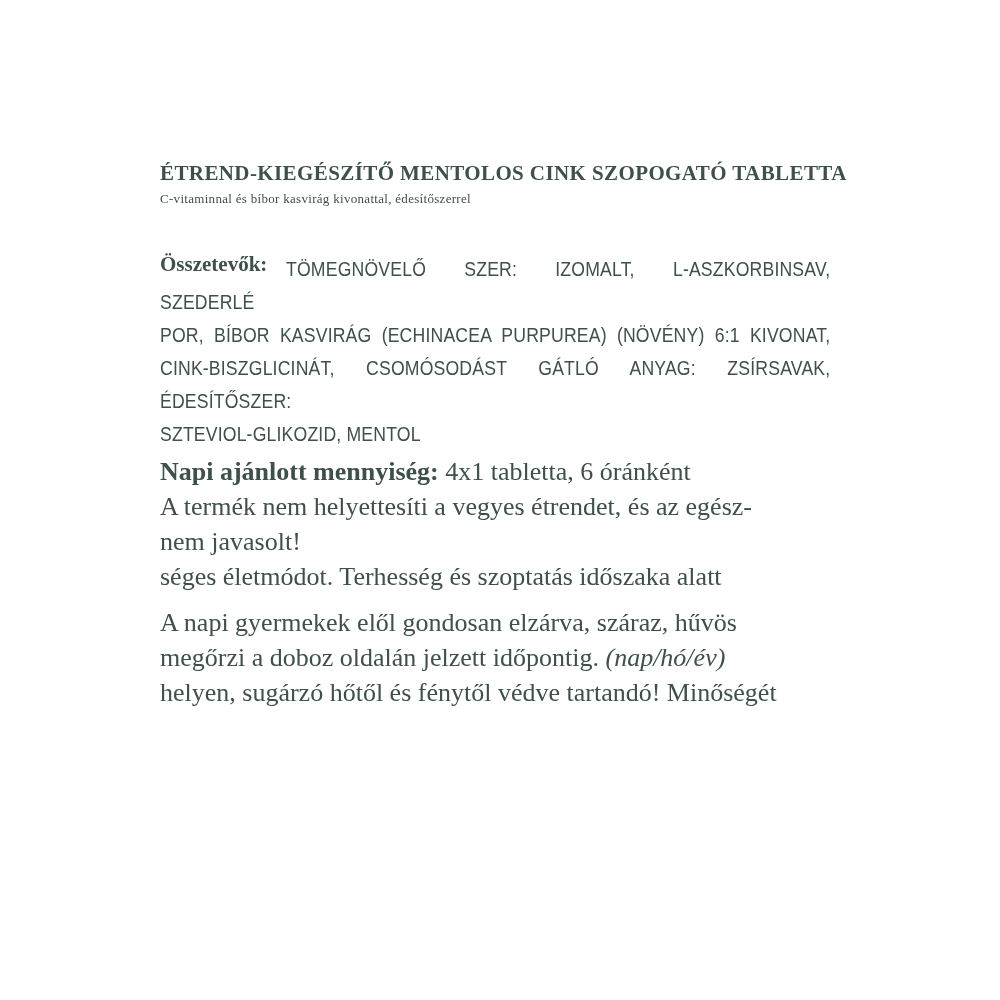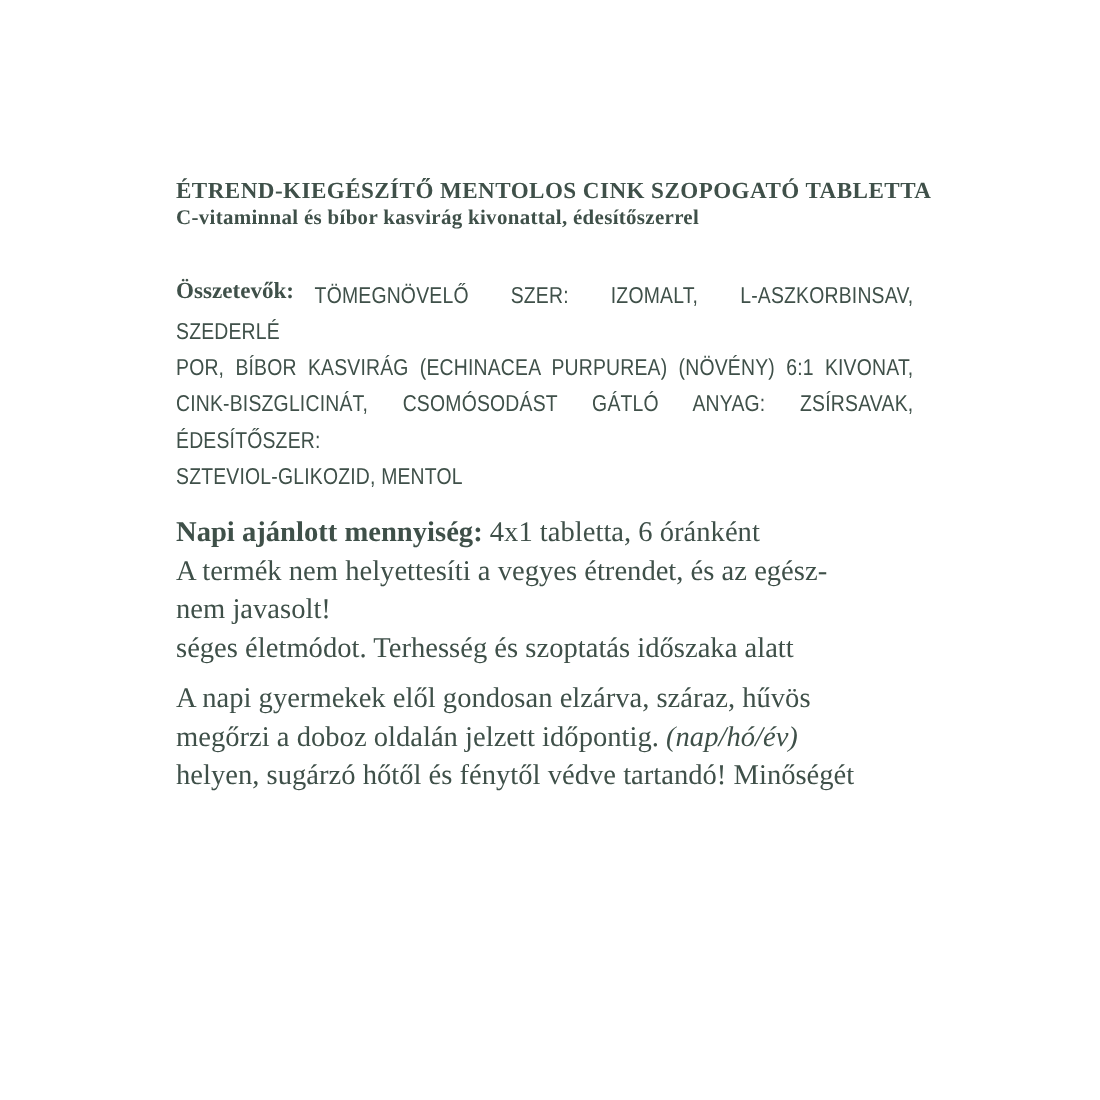--- a/index.html
+++ b/index.html
@@ -27,22 +27,22 @@
     font-family: "Liberation Serif", serif;
     font-weight: bold;
     font-size: 21px;
     line-height: 25px;
     letter-spacing: 0.4px;
     white-space: nowrap;
   }
   .subtitle {
     margin: 0;
     font-family: "Liberation Serif", serif;
-    font-weight: bold;
-    font-size: 19px;
+    font-weight: normal;
+    font-size: 13px;
     line-height: 25px;
     letter-spacing: 0.3px;
     white-space: nowrap;
   }
   .ingredients {
     position: relative;
     margin-top: 41px;
   }
   .ing-label {
     position: absolute;
@@ -71,21 +71,21 @@
     text-align: left;
   }
   .indent {
     text-indent: 150px;
   }
   .body-par {
     font-family: "Liberation Serif", serif;
     font-size: 26px;
     line-height: 35px;
   }
-  .dosage { margin-top: 16px; }
+  .dosage { margin-top: 4px; }
   .storage { margin-top: 11px; }
   .body-line { white-space: nowrap; }
   .body-label { font-weight: bold; }
   .date-note { font-style: italic; }
 </style>
 </head>
 <body>
 
 <div class="page" style="background: rgb(255, 255, 255); color: rgb(63, 80, 73); padding-left: 48px;">
   <div class="content" style="color: rgb(63, 80, 73);">

